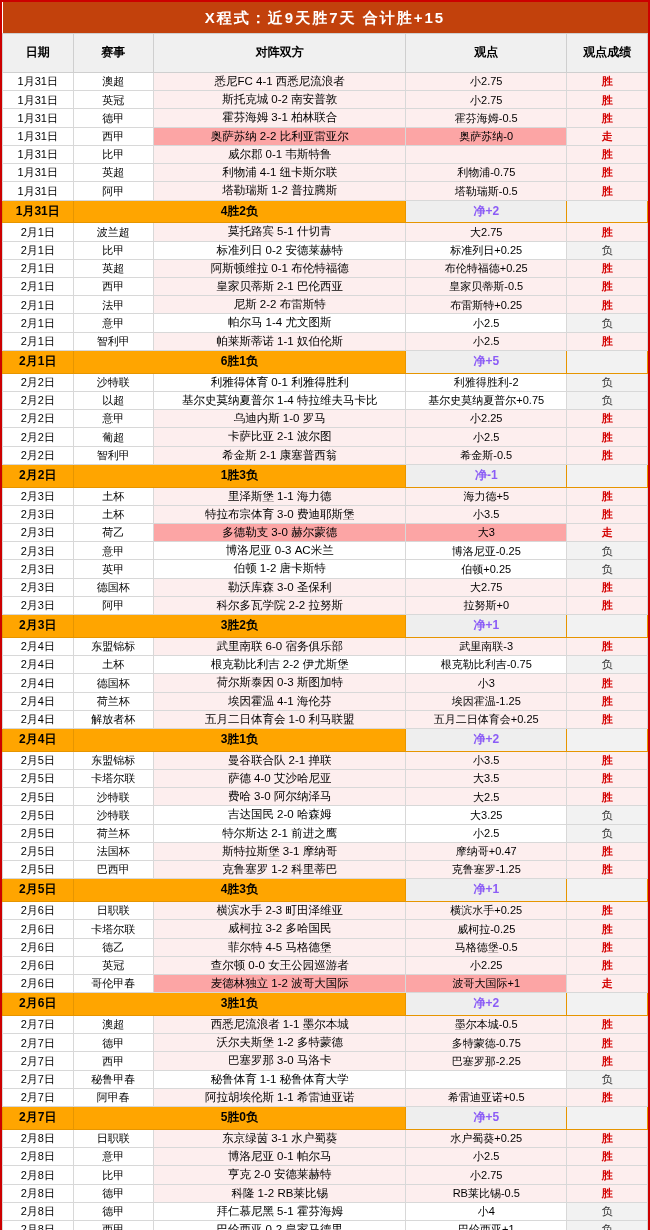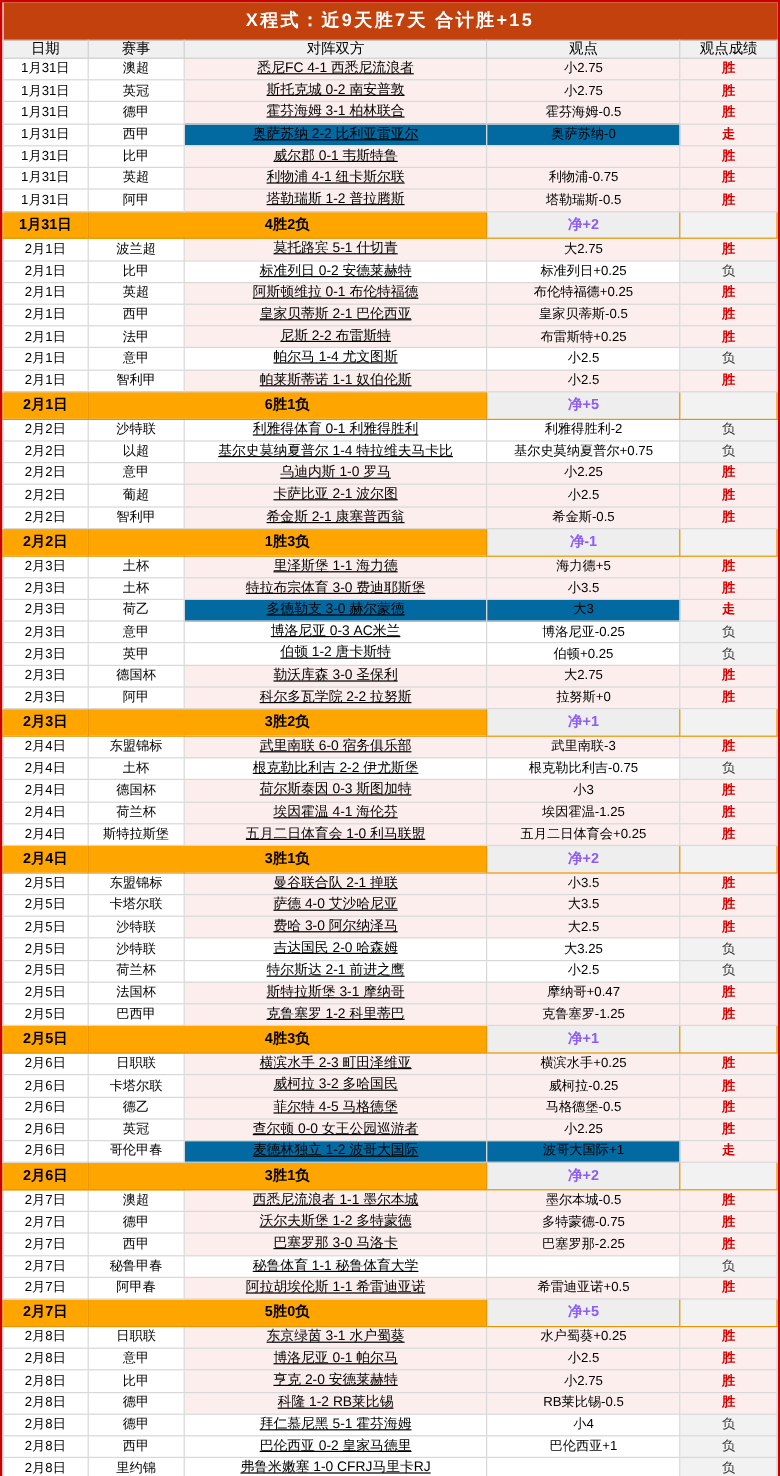--- a/index.html
+++ b/index.html
@@ -1,34 +1,34 @@
 <!DOCTYPE html>
 <html><head>
 <meta charset="utf-8">
 <style>
   html,body{margin:0;padding:0;background:#fff;}
   body{font-family:"Liberation Sans","DejaVu Sans",sans-serif;color:#000;}
   .sheet{width:650px;box-sizing:border-box;border:2px solid #c00;}
   table{border-collapse:collapse;width:100%;table-layout:fixed;}
   td,th{border:1px solid #d8d8d8;font-size:11px;line-height:1.15;padding:2px 1px;text-align:center;vertical-align:middle;}
   .title-row td{background:#c2410c;color:#fff;font-size:15px;font-weight:bold;letter-spacing:2px;padding:7px 0;border:none;}
-  .head-row td{background:#f0f0f0;font-size:12px;font-weight:normal;padding:0 0;border:1px solid #cfcfcf;}
+  .head-row td{background:#f0f0f0;font-size:12px;font-weight:bold;padding:12px 0;border:1px solid #cfcfcf;}
   .c-date{width:70px;}
   .c-league{width:80px;}
   .c-match{width:250px;}
   .c-view{width:160px;}
   .c-res{width:80px;}
-  .match{font-size:11.5px;text-decoration:underline;}
+  .match{font-size:11.5px;}
   .res-win{color:#d40000;font-weight:bold;}
   .res-lose{color:#333;}
   .res-draw{color:#d40000;font-weight:bold;}
   tr.win td.c-match,tr.win td.c-view{background:#fdeeee;}
   tr.win td.c-res{background:#fdeeee;}
   tr.lose td.c-res{background:#f2f2f2;}
-  tr.draw td.c-match,tr.draw td.c-view{background:#0369a1;}
+  tr.draw td.c-match,tr.draw td.c-view{background:#fca5a5;}
   tr.draw td.c-res{background:#fdeeee;}
   .sum-row td{background:#ffa500;font-weight:bold;font-size:12px;padding:4px 0;border:1px solid #e69500;}
   .sum-row td.net{background:#eee;color:#8b5cf6;}
   .sum-row td.last{background:#f2f2f2;}
 </style>
 </head>
 <body>
 
 <div class="sheet">
   <table>
@@ -279,21 +279,21 @@
         </tr>
         <tr class="win">
           <td class="c-date">2月4日</td>
           <td class="c-league">荷兰杯</td>
           <td class="c-match match">埃因霍温 4-1 海伦芬</td>
           <td class="c-view">埃因霍温-1.25</td>
           <td class="c-res res-win">胜</td>
         </tr>
         <tr class="win">
           <td class="c-date">2月4日</td>
-          <td class="c-league">斯特拉斯堡</td>
+          <td class="c-league">解放者杯</td>
           <td class="c-match match">五月二日体育会 1-0 利马联盟</td>
           <td class="c-view">五月二日体育会+0.25</td>
           <td class="c-res res-win">胜</td>
         </tr>
         <tr class="sum-row">
           <td>2月4日</td>
           <td colspan="2">3胜1负</td>
           <td class="net">净+2</td>
           <td class="last"></td>
         </tr>

